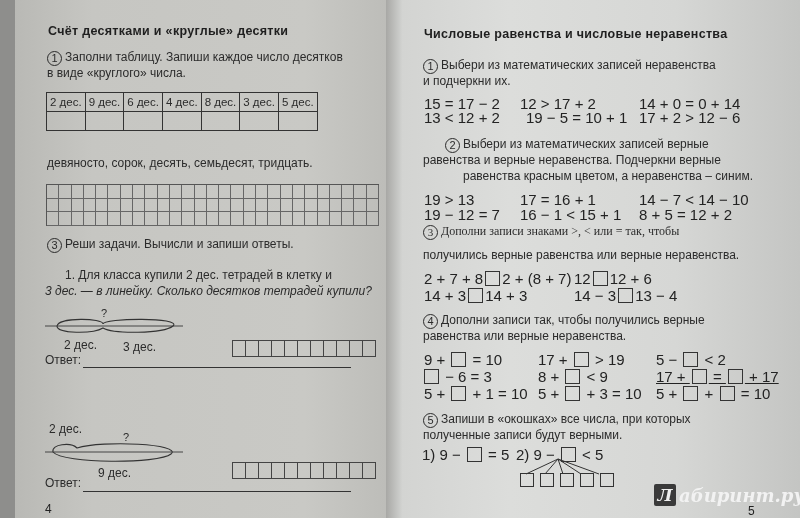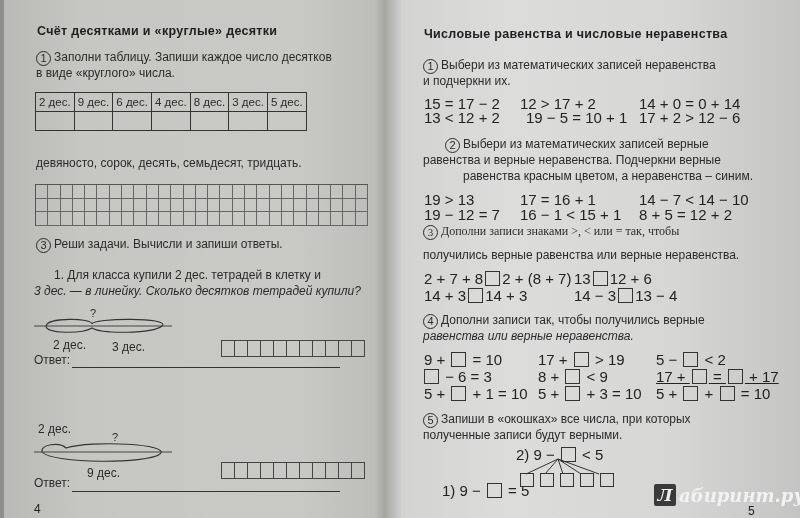--- a/index.html
+++ b/index.html
@@ -4,21 +4,21 @@
 <style>
   html, body { margin:0; padding:0; }
   body {
     width:800px; height:518px; overflow:hidden; position:relative;
     background:#8e8e8c;
     font-family:"Liberation Sans", sans-serif;
     color:#2a2a2a;
   }
   .page { position:absolute; top:0; height:518px; overflow:hidden; }
   .page-left {
-    left:4px; width:386px;
+    left:15px; width:386px;
     background:linear-gradient(90deg,#b9b9b5 0%,#c6c6c2 20%,#c9c9c5 75%,#bdbdb9 96%,#9a9a97 100%);
   }
   .page-right {
     left:386px; width:414px;
     background:linear-gradient(90deg,#a8a8a5 0%,#d3d4d2 4%,#dcdddb 30%,#d6d7d5 70%,#c4c5c3 100%);
   }
   .abs { position:absolute; white-space:nowrap; }
   .title { font-weight:bold; font-size:12.5px; letter-spacing:0.3px; color:#1f1f1f; }
   .task { font-size:12px; line-height:15px; color:#2b2b2b; }
   .num-circle {
@@ -253,51 +253,51 @@
   <div class="abs expr" style="left:253px;top:206px;">8 + 5 = 12 + 2</div>
 
   <div class="abs task" style="left:37px;top:224px;font-family:Liberation Serif, serif;">
     <span class="num-circle">3</span><span>Дополни записи знаками &gt;, &lt; или = так, чтобы</span>
   </div>
   <div class="abs task" style="left:37px;top:248px;">получились верные равенства или верные неравенства.</div>
   <div class="abs expr" style="left:38px;top:270px;">
     <span>2 + 7 + 8</span><span class="box"></span><span>2 + (8 + 7)</span>
   </div>
   <div class="abs expr" style="left:188px;top:270px;">
-    <span>13</span><span class="box"></span><span>12 + 6</span>
+    <span>12</span><span class="box"></span><span>12 + 6</span>
   </div>
   <div class="abs expr" style="left:38px;top:287px;">
     <span>14 + 3</span><span class="box"></span><span>14 + 3</span>
   </div>
   <div class="abs expr" style="left:188px;top:287px;">
     <span>14 − 3</span><span class="box"></span><span>13 − 4</span>
   </div>
 
   <div class="abs task" style="left:37px;top:313px;">
     <span class="num-circle">4</span><span>Дополни записи так, чтобы получились верные</span>
   </div>
-  <div class="abs task" style="left:37px;top:329px;font-style:italic;">равенства или верные неравенства.</div>
+  <div class="abs task" style="left:37px;top:329px;">равенства или верные неравенства.</div>
 
   <div class="abs expr" style="left:38px;top:351px;"><span>9 + </span><span class="box"></span><span> = 10</span></div>
   <div class="abs expr" style="left:152px;top:351px;"><span>17 + </span><span class="box"></span><span> &gt; 19</span></div>
   <div class="abs expr" style="left:270px;top:351px;"><span>5 − </span><span class="box"></span><span> &lt; 2</span></div>
 
   <div class="abs expr" style="left:36px;top:368px;"><span></span><span class="box"></span><span> − 6 = 3</span></div>
   <div class="abs expr" style="left:152px;top:368px;"><span>8 + </span><span class="box"></span><span> &lt; 9</span></div>
   <div class="abs expr" style="left:270px;top:368px;text-decoration:underline;"><span>17 + </span><span class="box"></span><span> = </span><span class="box"></span><span> + 17</span></div>
 
   <div class="abs expr" style="left:38px;top:385px;"><span>5 + </span><span class="box"></span><span> + 1 = 10</span></div>
   <div class="abs expr" style="left:152px;top:385px;"><span>5 + </span><span class="box"></span><span> + 3 = 10</span></div>
   <div class="abs expr" style="left:270px;top:385px;"><span>5 + </span><span class="box"></span><span> + </span><span class="box"></span><span> = 10</span></div>
 
   <div class="abs task" style="left:37px;top:412px;">
     <span class="num-circle">5</span><span>Запиши в «окошках» все числа, при которых</span>
   </div>
   <div class="abs task" style="left:37px;top:428px;">полученные записи будут верными.</div>
-  <div class="abs expr" style="left:56px;top:446px;margin-top:36px;"><span>1) 9 − </span><span class="box"></span><span> = 5</span></div>
+  <div class="abs expr" style="left:36px;top:446px;"><span>1) 9 − </span><span class="box"></span><span> = 5</span></div>
   <div class="abs expr" style="left:130px;top:446px;"><span>2) 9 − </span><span class="box"></span><span> &lt; 5</span></div>
 
   <svg class="abs" style="left:130px;top:458px;" width="120" height="18">
     <line x1="42" y1="1" x2="10" y2="16" stroke="#333" stroke-width="1"></line>
     <line x1="42" y1="1" x2="29" y2="16" stroke="#333" stroke-width="1"></line>
     <line x1="42" y1="1" x2="47" y2="16" stroke="#333" stroke-width="1"></line>
     <line x1="42" y1="1" x2="65" y2="16" stroke="#333" stroke-width="1"></line>
     <line x1="42" y1="1" x2="83" y2="16" stroke="#333" stroke-width="1"></line>
   </svg>
   <div class="tree-boxes" style="left:134px;top:473px;">

